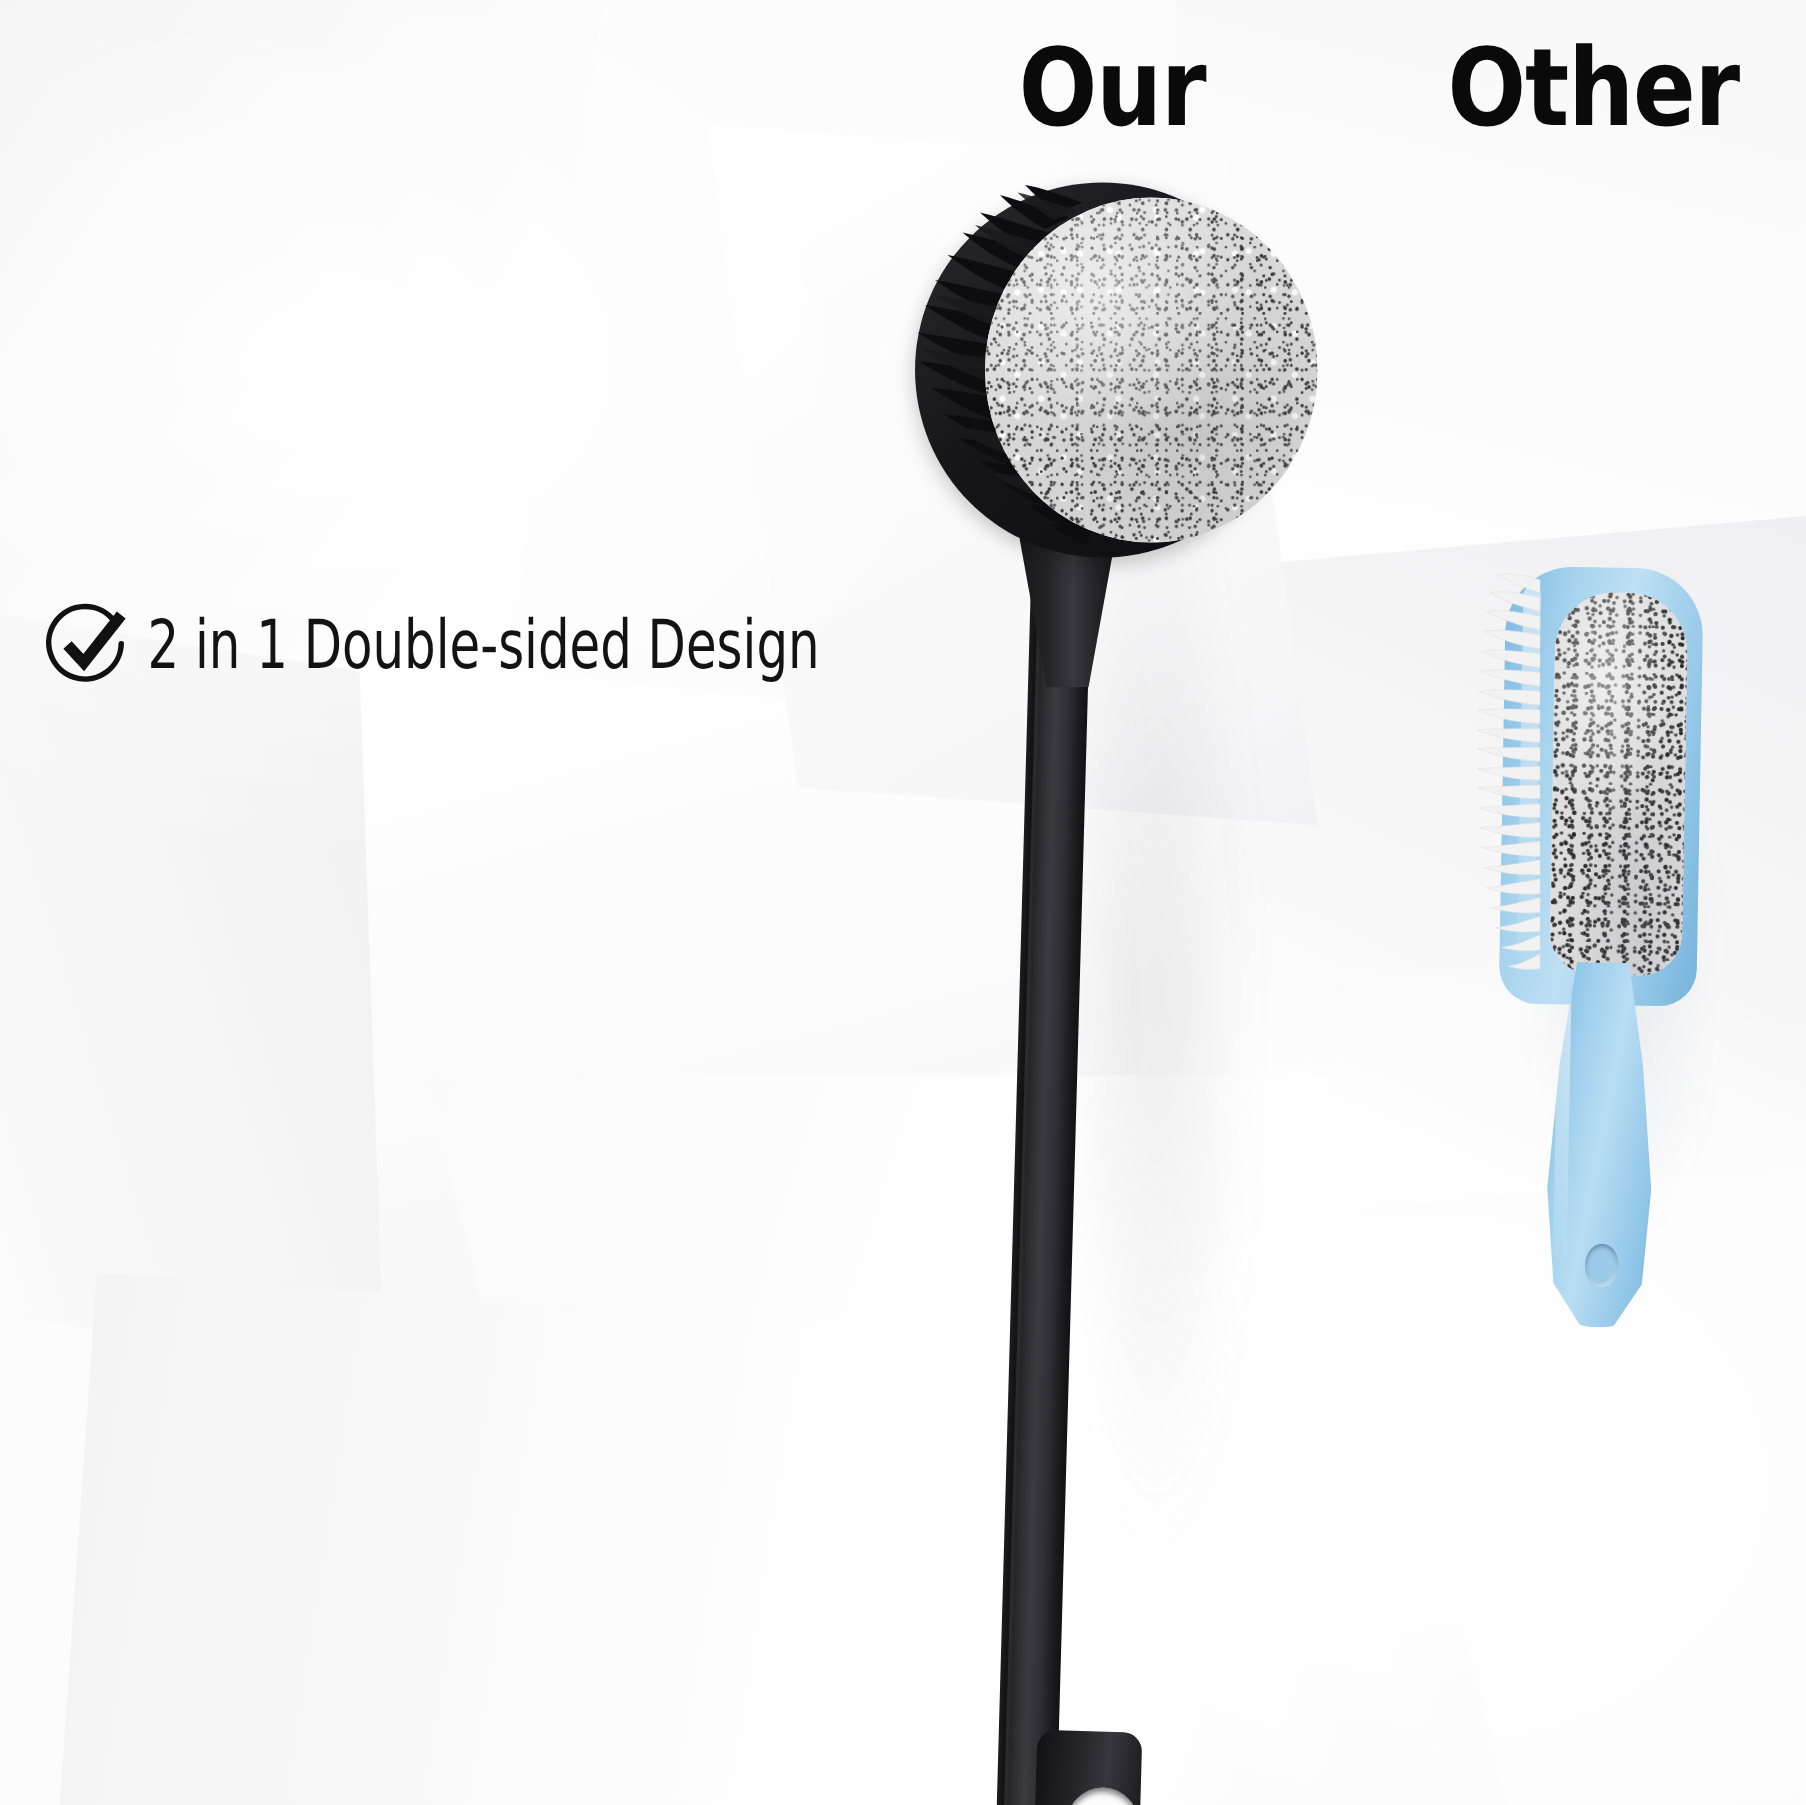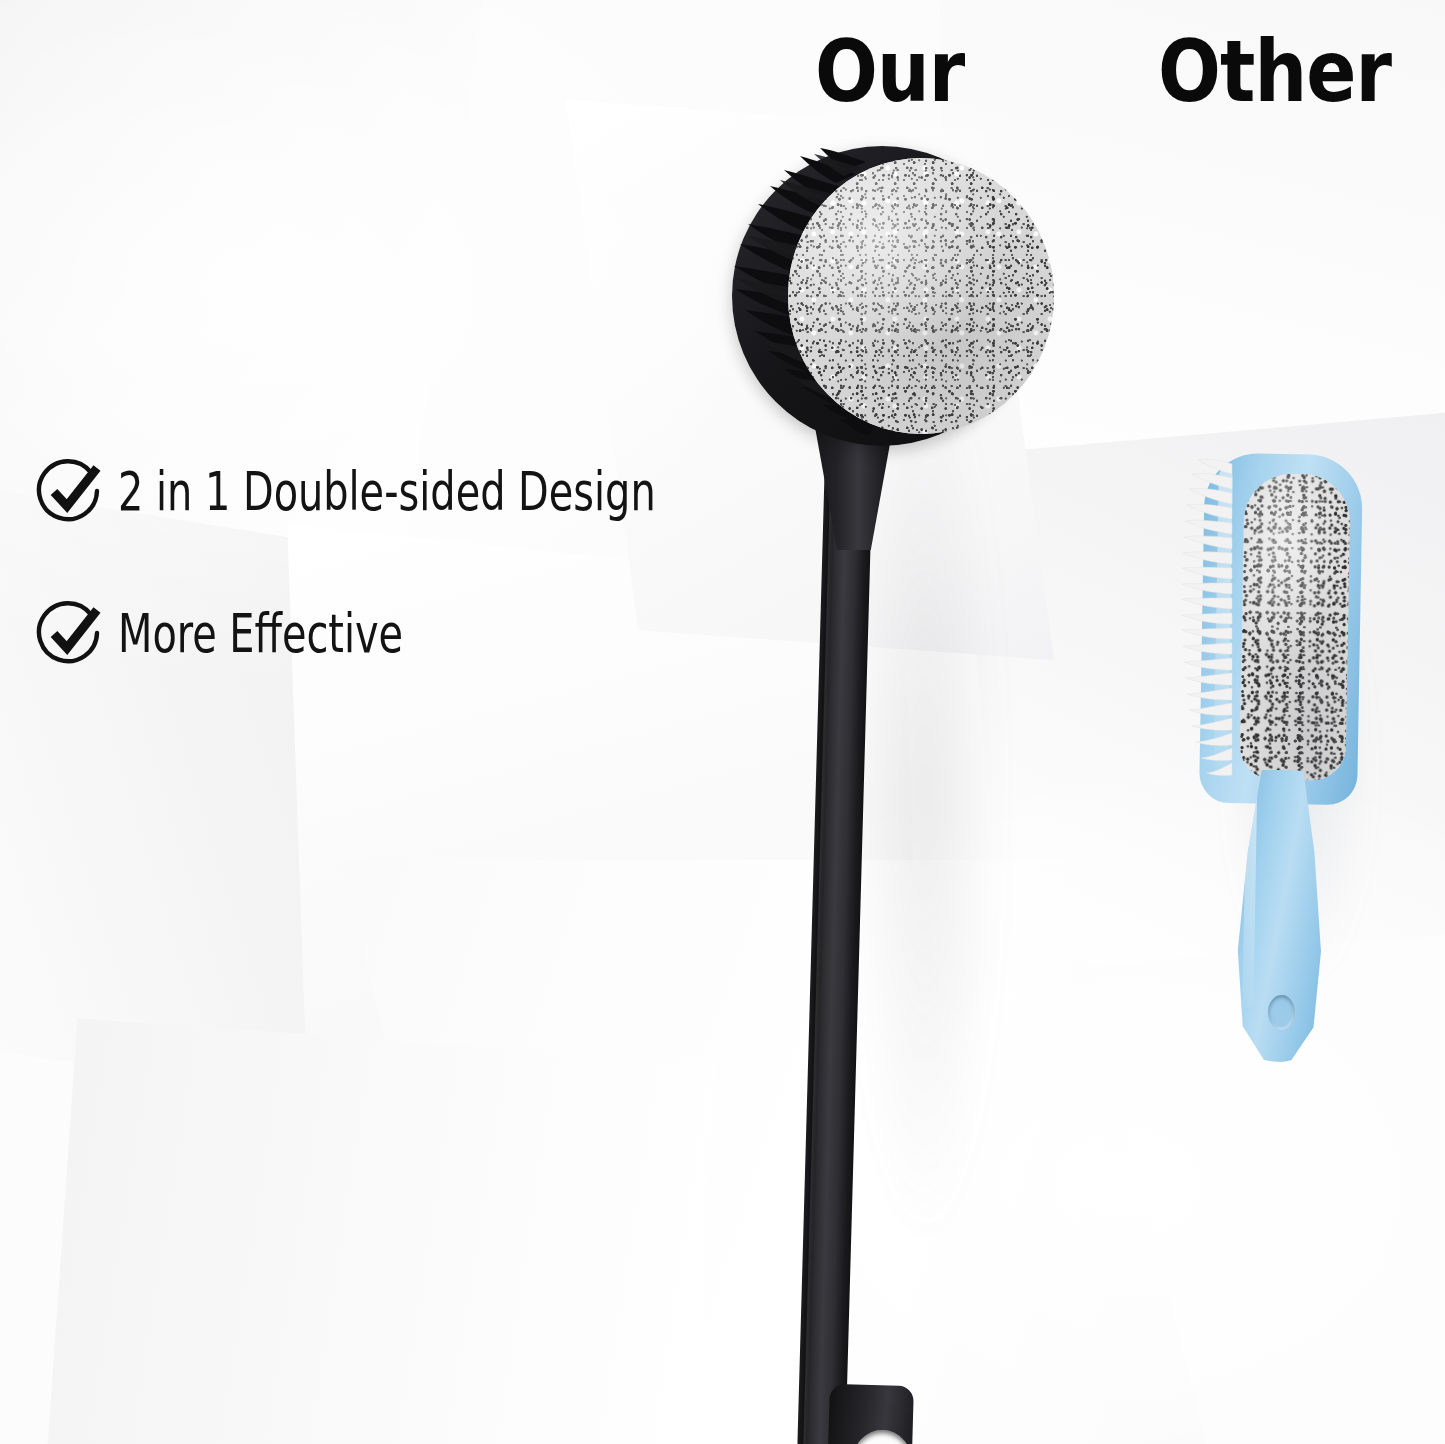--- a/index.html
+++ b/index.html
@@ -87,21 +87,21 @@
     transform-origin: left top;
     white-space: nowrap;
   }
   #hdr-our   { left: 815px; top: 28px; }
   #hdr-other { left: 1158px; top: 28px; }
 
   
   #feature-list {
     position: absolute;
     left: 34px;
-    top: 440px;
+    top: 464px;
     width: 780px;
   }
   .feature-row {
     display: flex;
     align-items: center;
     height: 104px;
     margin-bottom: 38px;
   }
   .check-icon {
     position: relative;
@@ -394,29 +394,20 @@
       <span class="check-icon">
         <svg viewBox="0 0 74 74" xmlns="http://www.w3.org/2000/svg">
           <path d="M57 17.5 A29 29 0 1 0 63 36" fill="none" stroke="#111" stroke-width="4.4" stroke-linecap="round"></path>
           <path d="M20 37 L33 51 L63 13" fill="none" stroke="#111" stroke-width="9" stroke-linecap="butt" stroke-linejoin="miter"></path>
         </svg>
       </span>
       <span class="feature-label">2 in 1 Double-sided Design</span>
     </div>
 
 
-    <div class="feature-row">
-      <span class="check-icon">
-        <svg viewBox="0 0 74 74" xmlns="http://www.w3.org/2000/svg">
-          <path d="M57 17.5 A29 29 0 1 0 63 36" fill="none" stroke="#111" stroke-width="4.4" stroke-linecap="round"></path>
-          <path d="M20 37 L33 51 L63 13" fill="none" stroke="#111" stroke-width="9" stroke-linecap="butt" stroke-linejoin="miter"></path>
-        </svg>
-      </span>
-      <span class="feature-label">More Effective</span>
-    </div>
 
 
 
   </div>
 
   <div id="our-brush">
     <div id="our-shadow"></div>
 
     <div id="our-handle"></div>
     <div id="our-neck"></div>

